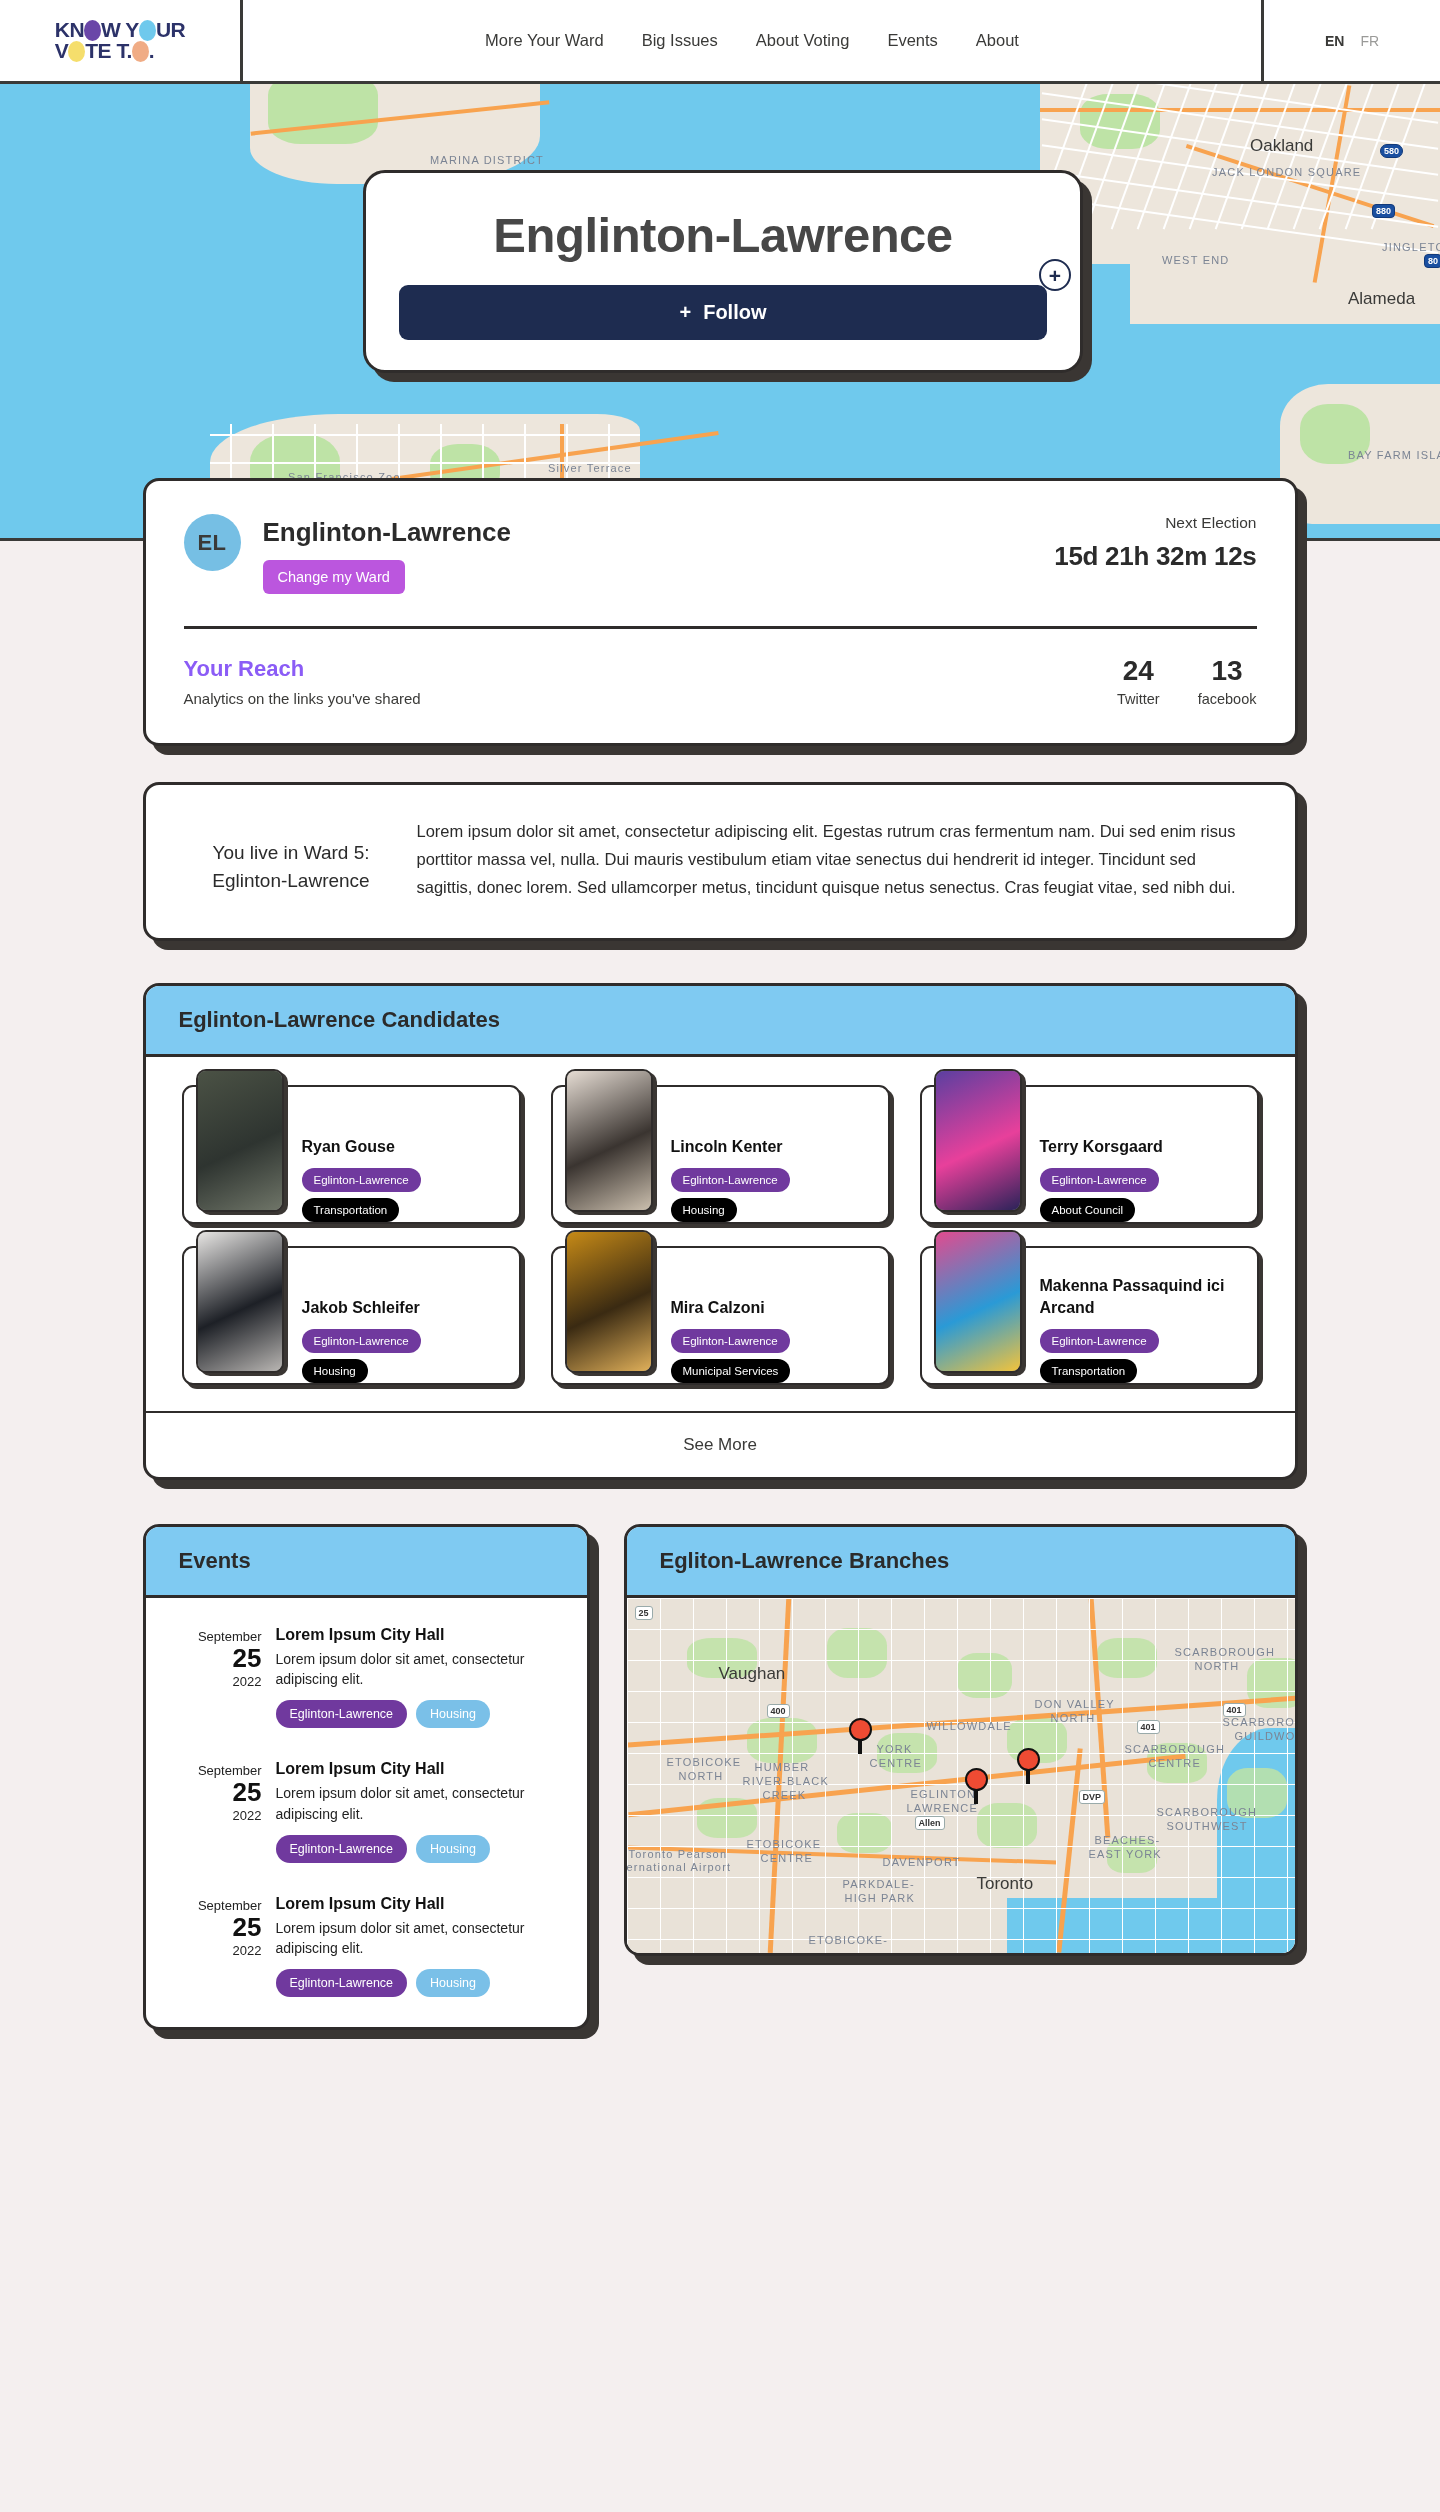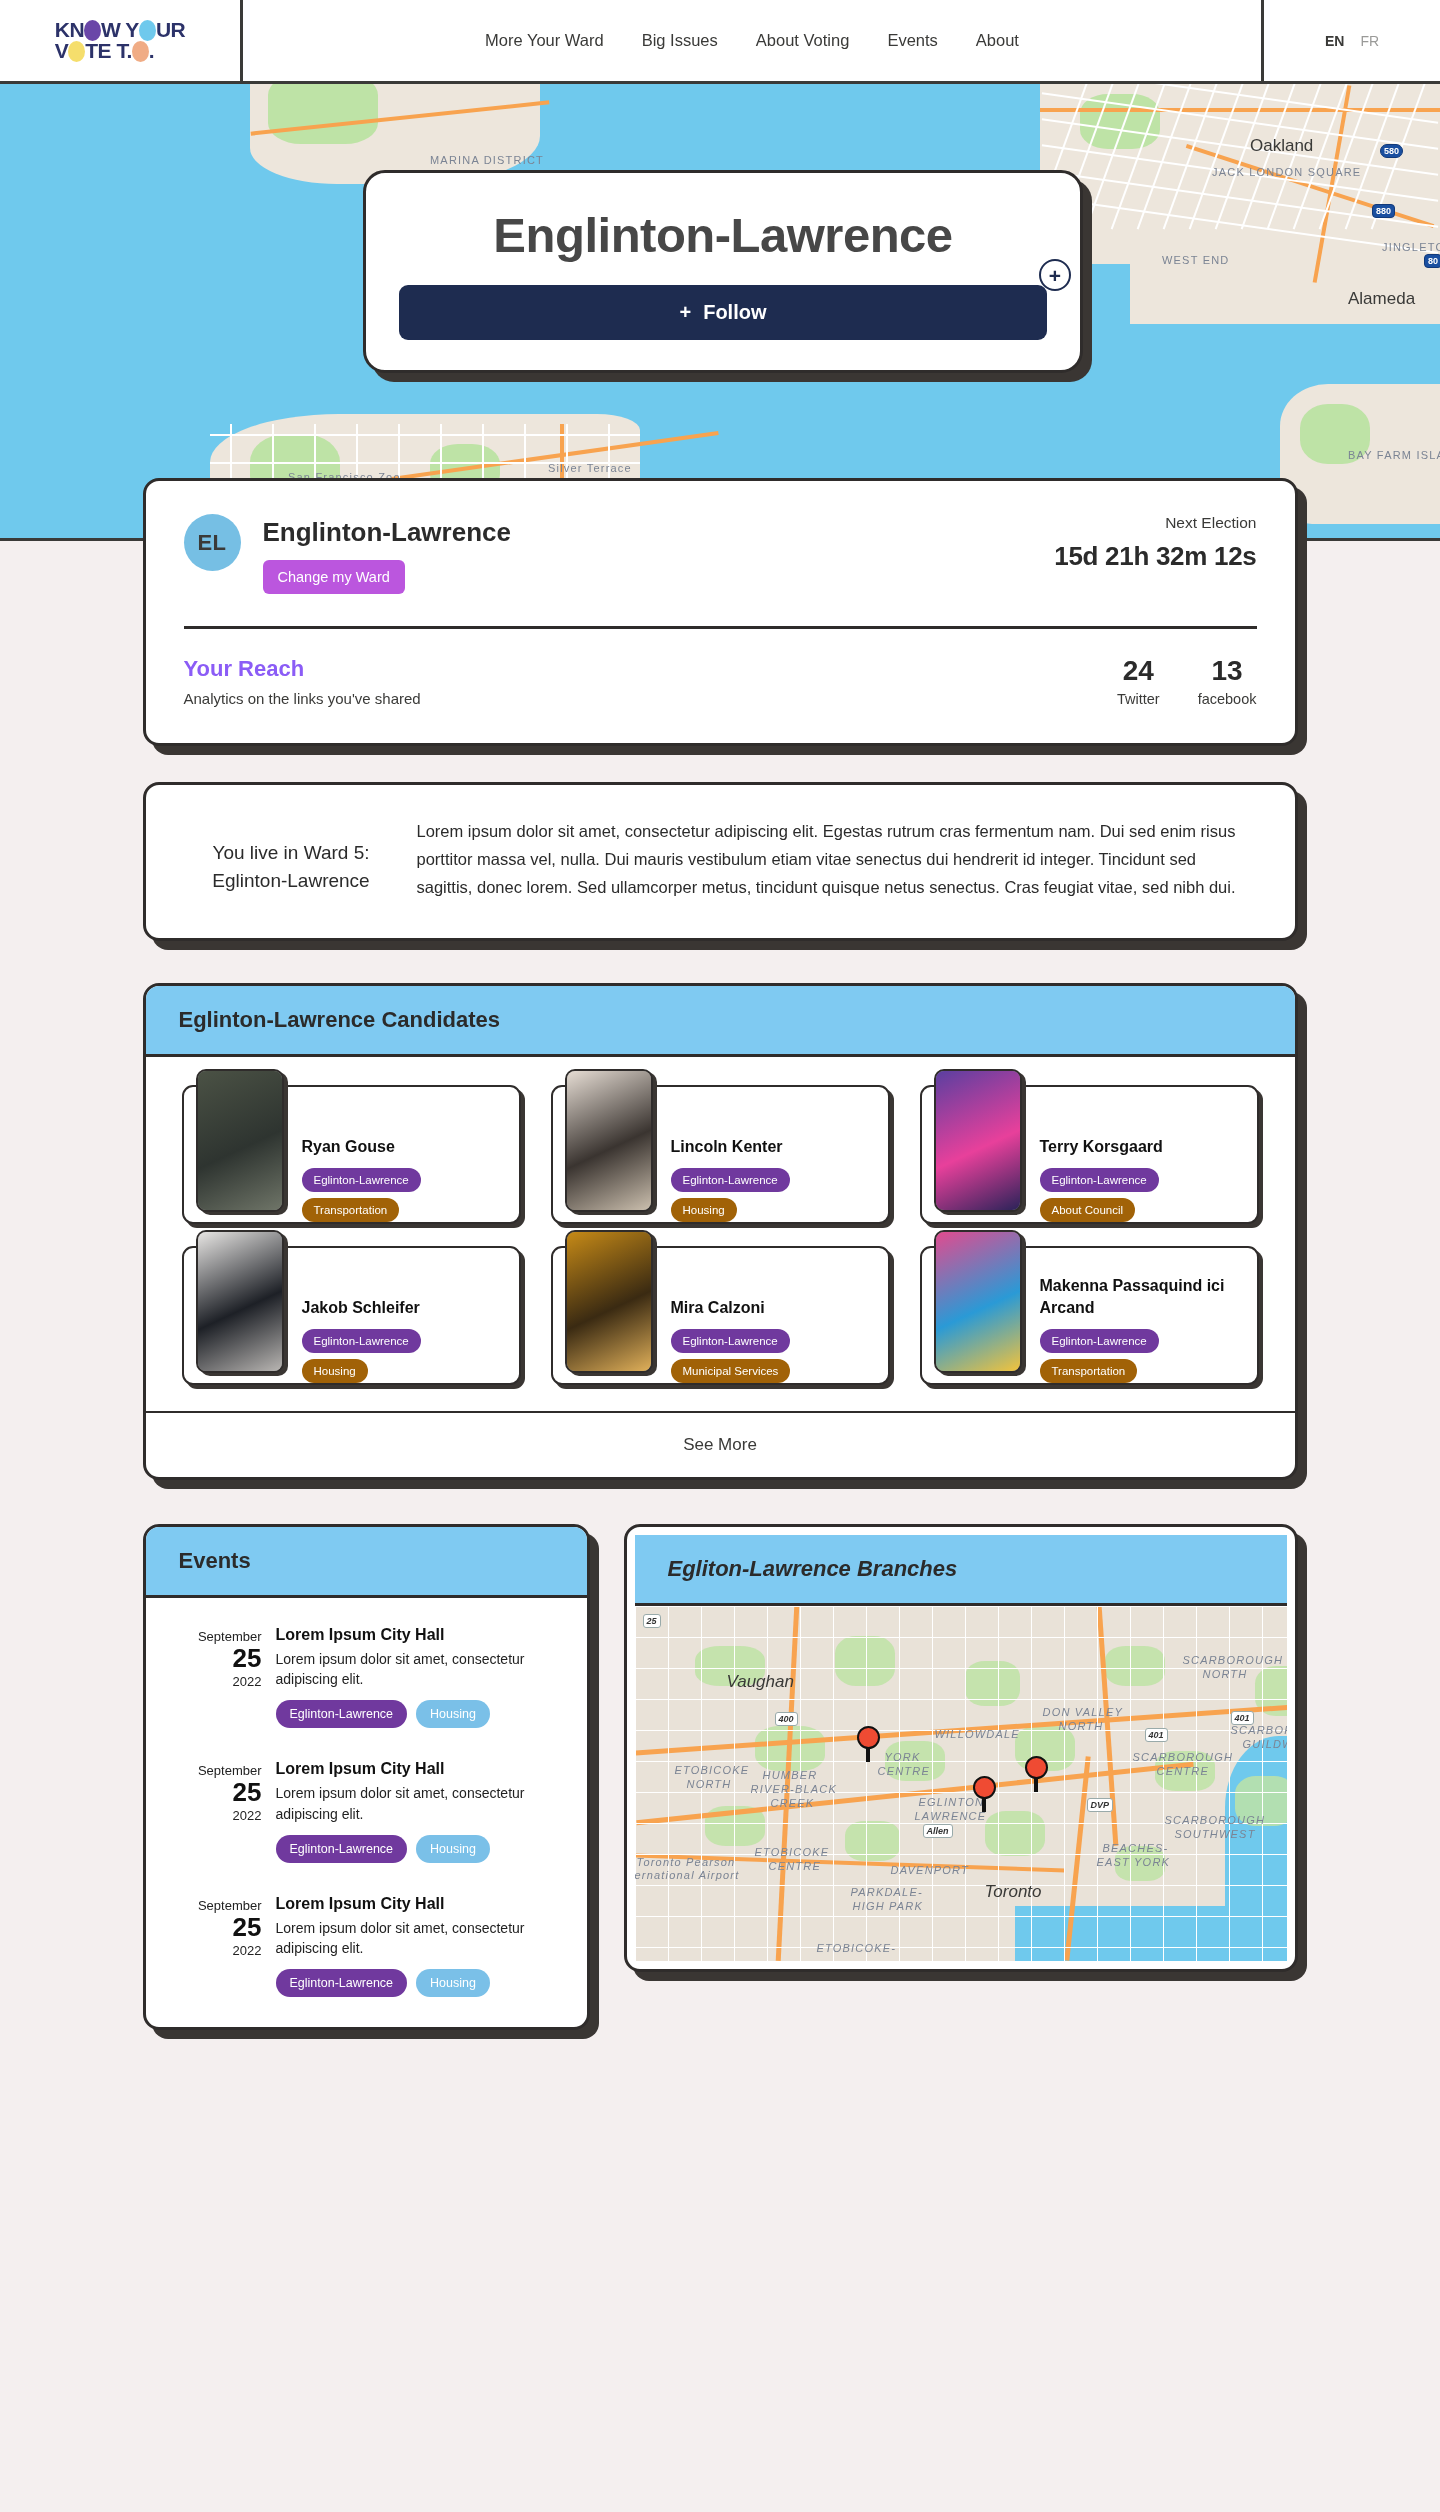--- a/index.html
+++ b/index.html
@@ -266,34 +266,34 @@
   .tags { margin-top: 10px; display: flex; flex-direction: column; align-items: flex-start; gap: 6px; }
   .tag {
     display: inline-block;
     border-radius: 999px;
     font-size: 11.5px;
     color: #ffffff;
     padding: 6px 12px;
     white-space: nowrap;
   }
   .tag.ward { background: #70399E; }
-  .tag.topic { background: #a16207; }
+  .tag.topic { background: #000000; }
   .see-more {
     border-top: 2.5px solid #2F2C2B;
     text-align: center;
     padding: 22px 0;
     font-size: 17px;
     color: #3A3A38;
     cursor: pointer;
   }
 
   
   .bottom-row { margin-top: 44px; display: flex; gap: 34px; align-items: flex-start; }
   .events-card { width: 447px; flex: 0 0 447px; overflow: hidden; padding: 0; }
-  .branches-card { flex: 1 1 auto; overflow: hidden; padding: 8px; font-style: italic; }
+  .branches-card { flex: 1 1 auto; overflow: hidden; padding: 0; }
   .events-list { padding: 6px 0 20px 0; }
   .event-item { display: flex; gap: 14px; padding: 22px 24px 10px 20px; }
   .event-date { width: 96px; flex: 0 0 96px; text-align: right; padding-top: 3px; }
   .ev-month { font-size: 13px; color: #222; }
   .ev-day { font-size: 26px; font-weight: 700; color: #111; line-height: 1.15; }
   .ev-year { font-size: 13px; color: #222; }
   .event-body { flex: 1 1 auto; }
   .ev-title { font-size: 16px; font-weight: 700; color: #111; }
   .ev-desc { font-size: 14px; color: #222; line-height: 1.45; margin-top: 5px; }
   .ev-tags { margin-top: 11px; display: flex; gap: 9px; }

